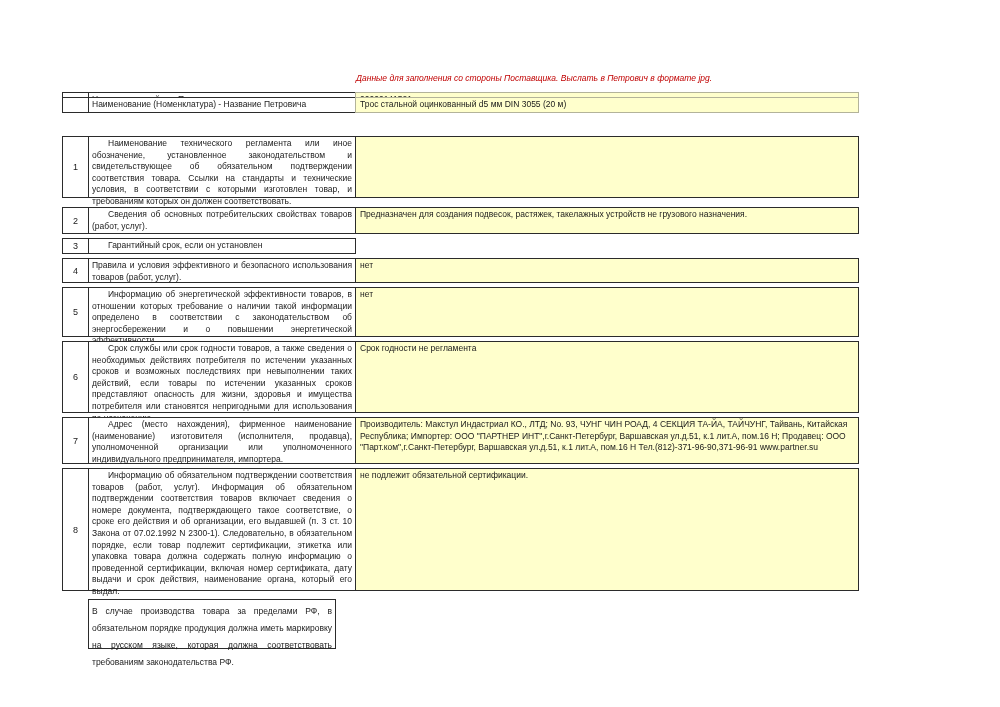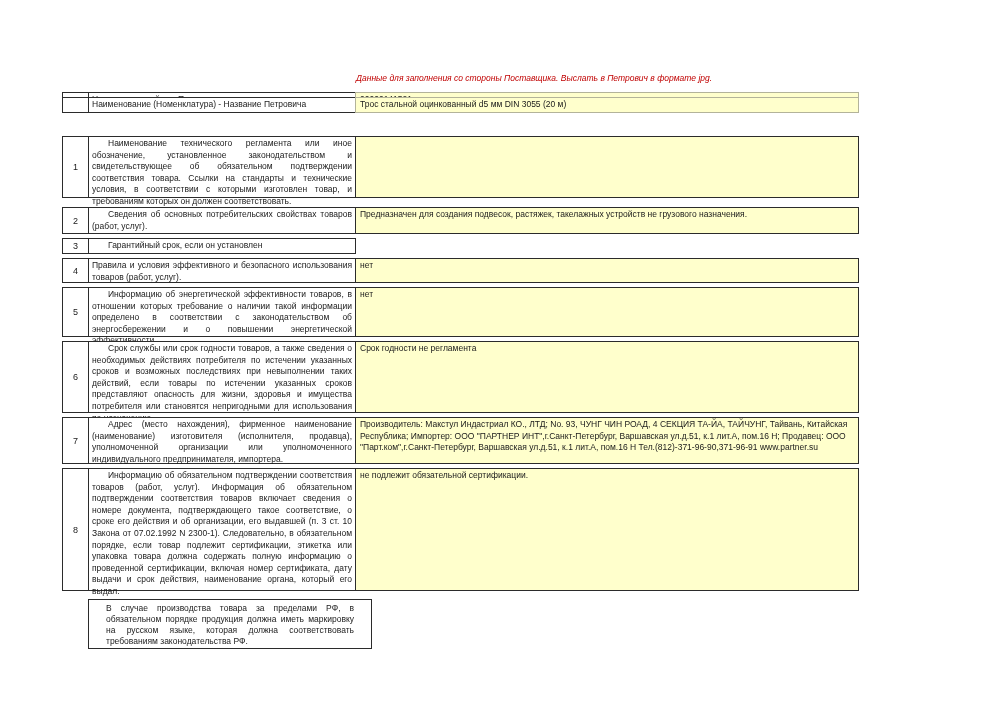--- a/index.html
+++ b/index.html
@@ -9,22 +9,22 @@
   .row{position:absolute;left:62px;display:flex;align-items:stretch;}
   .cell{box-sizing:border-box;border:1px solid #2b2b2b;background:#ffffff;}
   .num{width:27px;display:flex;align-items:center;justify-content:center;font-size:9px;flex:0 0 27px;}
   .label{width:268px;flex:0 0 268px;margin-left:-1px;padding:1px 3px;font-size:8.5px;line-height:11.6px;text-align:justify;}
   .label.vc{display:flex;align-items:flex-start;text-align:left;white-space:nowrap;overflow:hidden;}
   .label b{font-weight:normal;margin-left:16px;}
   .answer{width:504px;flex:0 0 504px;margin-left:-1px;background:#ffffcc;padding:1px 4px;
           font-size:8.5px;line-height:11.6px;display:flex;align-items:flex-start;}
   .answer.top{align-items:flex-start;}
   .answer.light{border-color:#b3b39a;}
-  .bottom-note{position:absolute;left:88px;top:599px;width:284px;height:50px;box-sizing:border-box;
-               border:1px solid #2b2b2b;padding:3px 17px;font-size:8.5px;line-height:11px;text-align:justify;}
+  .bottom-note{position:absolute;left:88px;top:599px;width:248px;height:50px;box-sizing:border-box;
+               border:1px solid #2b2b2b;padding:3px 3px;font-size:8.5px;line-height:17px;text-align:justify;}
 </style>
 </head>
 <body>
 
 <div class="page">
 
   <div class="top-note">Данные для заполнения со стороны Поставщика. Выслать в Петрович в формате jpg.</div>
 
   <div class="row" style="top:92px;height:16px">
     <div class="cell num"></div>

